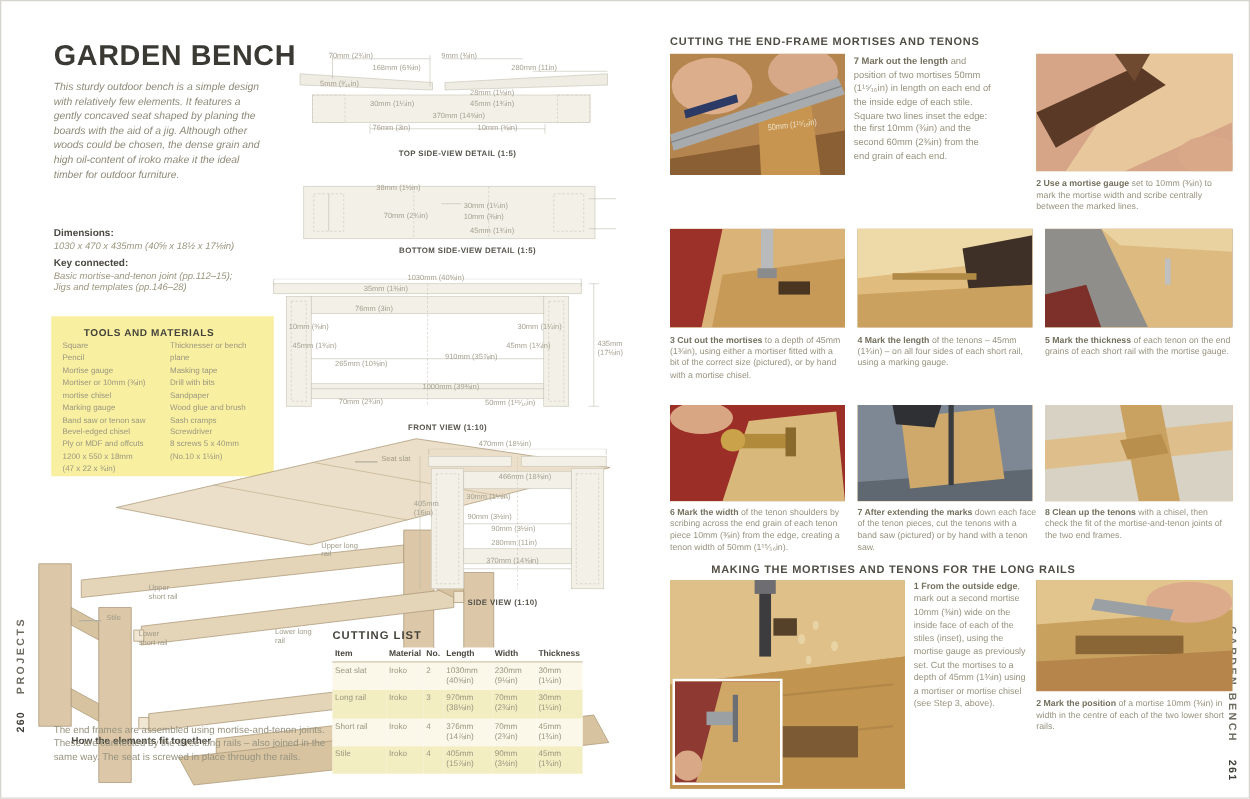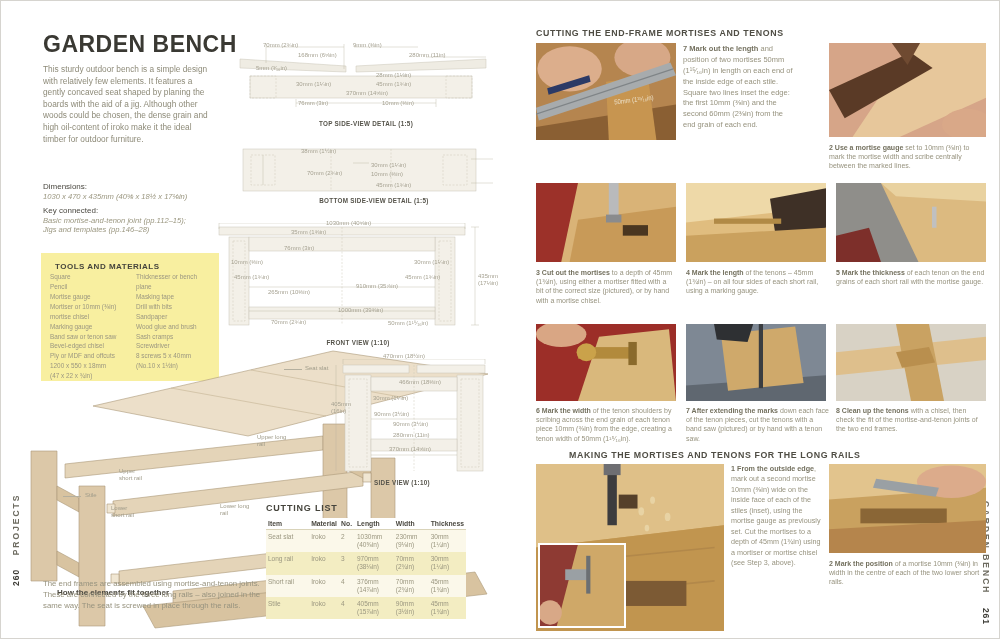--- a/index.html
+++ b/index.html
@@ -1,24 +1,24 @@
 <!DOCTYPE html>
 <html><head>
 <meta charset="utf-8">
 <style>
   html,body{margin:0;padding:0;background:#e9e7e2;}
   .spread{position:relative;width:1000px;height:639px;background:#ffffff;
     font-family:"Liberation Sans",sans-serif;overflow:hidden;border:1px solid #d6d4cf;box-sizing:border-box;}
   .abs{position:absolute;}
   
   .title{font-size:23px;font-weight:700;letter-spacing:.5px;color:#3a3933;}
-  .intro{font-size:8.3px;line-height:1.4;color:#8e8b79;}
-  .metalabel{font-size:8px;font-weight:400;color:#4a4840;}
+  .intro{font-size:8.3px;line-height:1.4;color:#8e8b79;font-style:italic;}
+  .metalabel{font-size:8px;font-weight:700;color:#4a4840;}
   .metaval{font-size:7.6px;line-height:1.35;color:#9b9780;font-style:italic;}
-  .toolsbox{background:#f8efa0;padding:9px 14px;box-sizing:border-box;}
+  .toolsbox{background:#f8efa0;padding:9px 26px;box-sizing:border-box;}
   .toolstitle{font-size:8px;font-weight:700;letter-spacing:.5px;color:#45443c;}
   .toolcol{font-size:6.4px;line-height:1.55;color:#9b9780;white-space:pre-line;}
   .dim{font-size:6px;color:#a6a292;white-space:nowrap;line-height:1.1;}
   .dim.wrap{white-space:normal;}
   .cap{font-size:6.3px;font-weight:700;letter-spacing:.3px;color:#55534a;text-align:center;}
   .benchlbl{font-size:6px;color:#a09c8a;line-height:1.15;}
   .leader{background:#b4af9e;height:1px;}
   .cuttitle{font-size:9px;font-weight:700;letter-spacing:.8px;color:#45443c;}
   table.cut{border-collapse:collapse;width:200px;background:#ffffff;}
   table.cut th{font-size:6.8px;font-weight:700;color:#4a4840;text-align:left;padding:2px 2px;border-bottom:1px solid #d9d3b9;}

